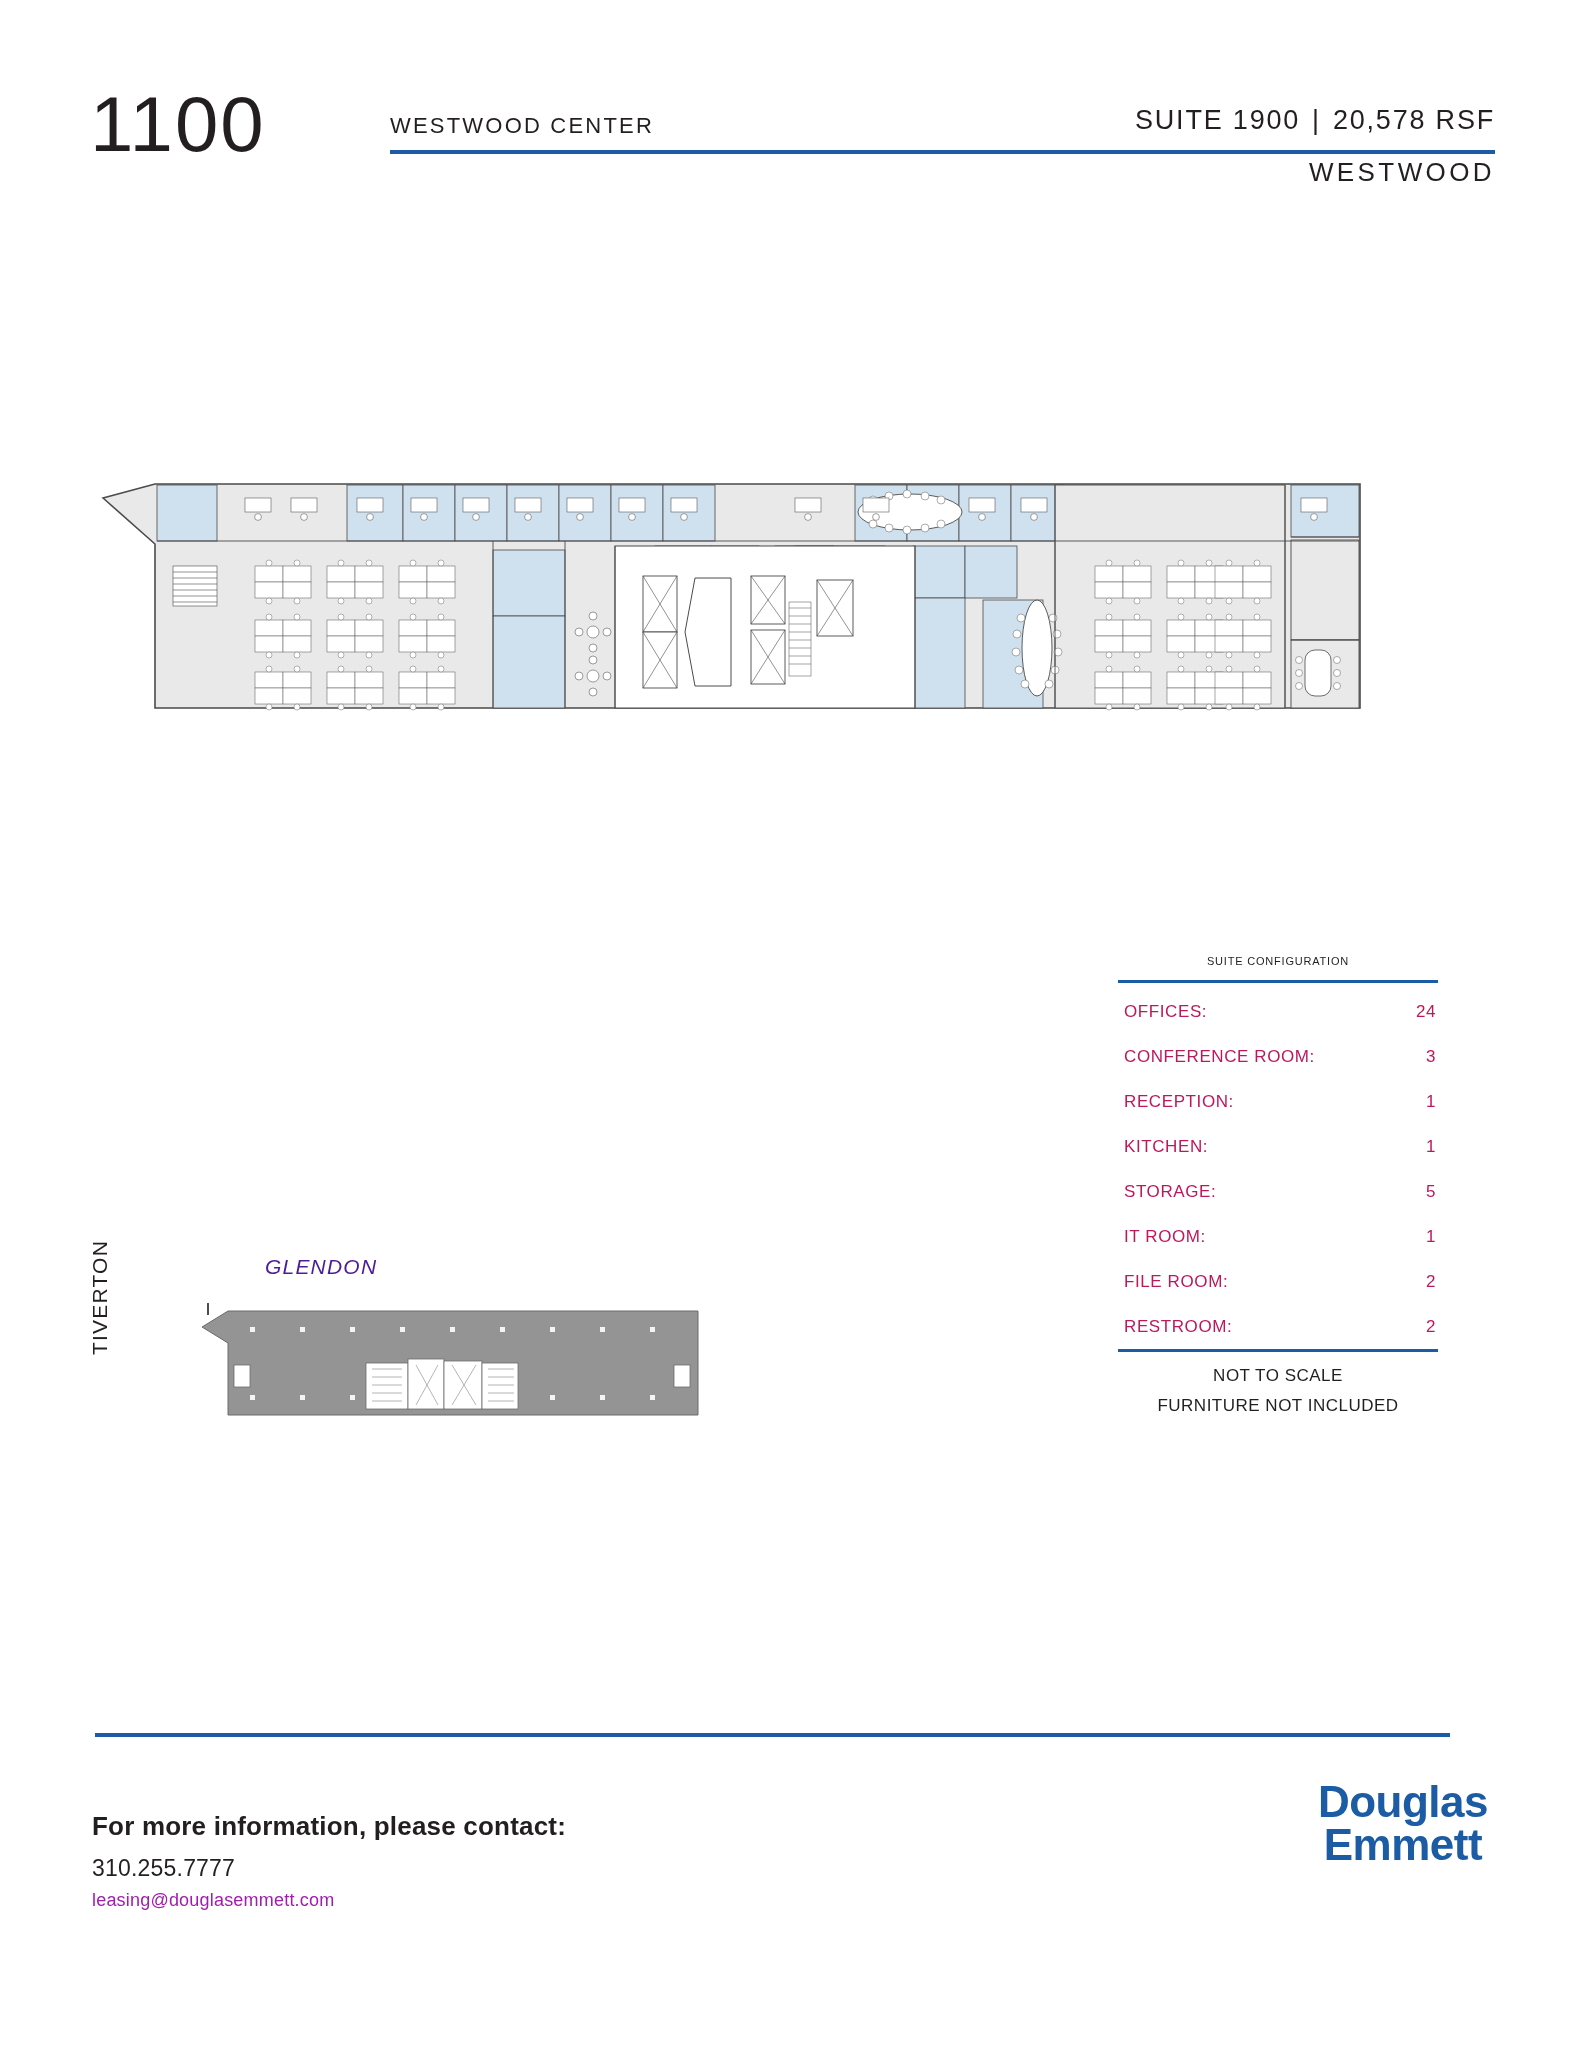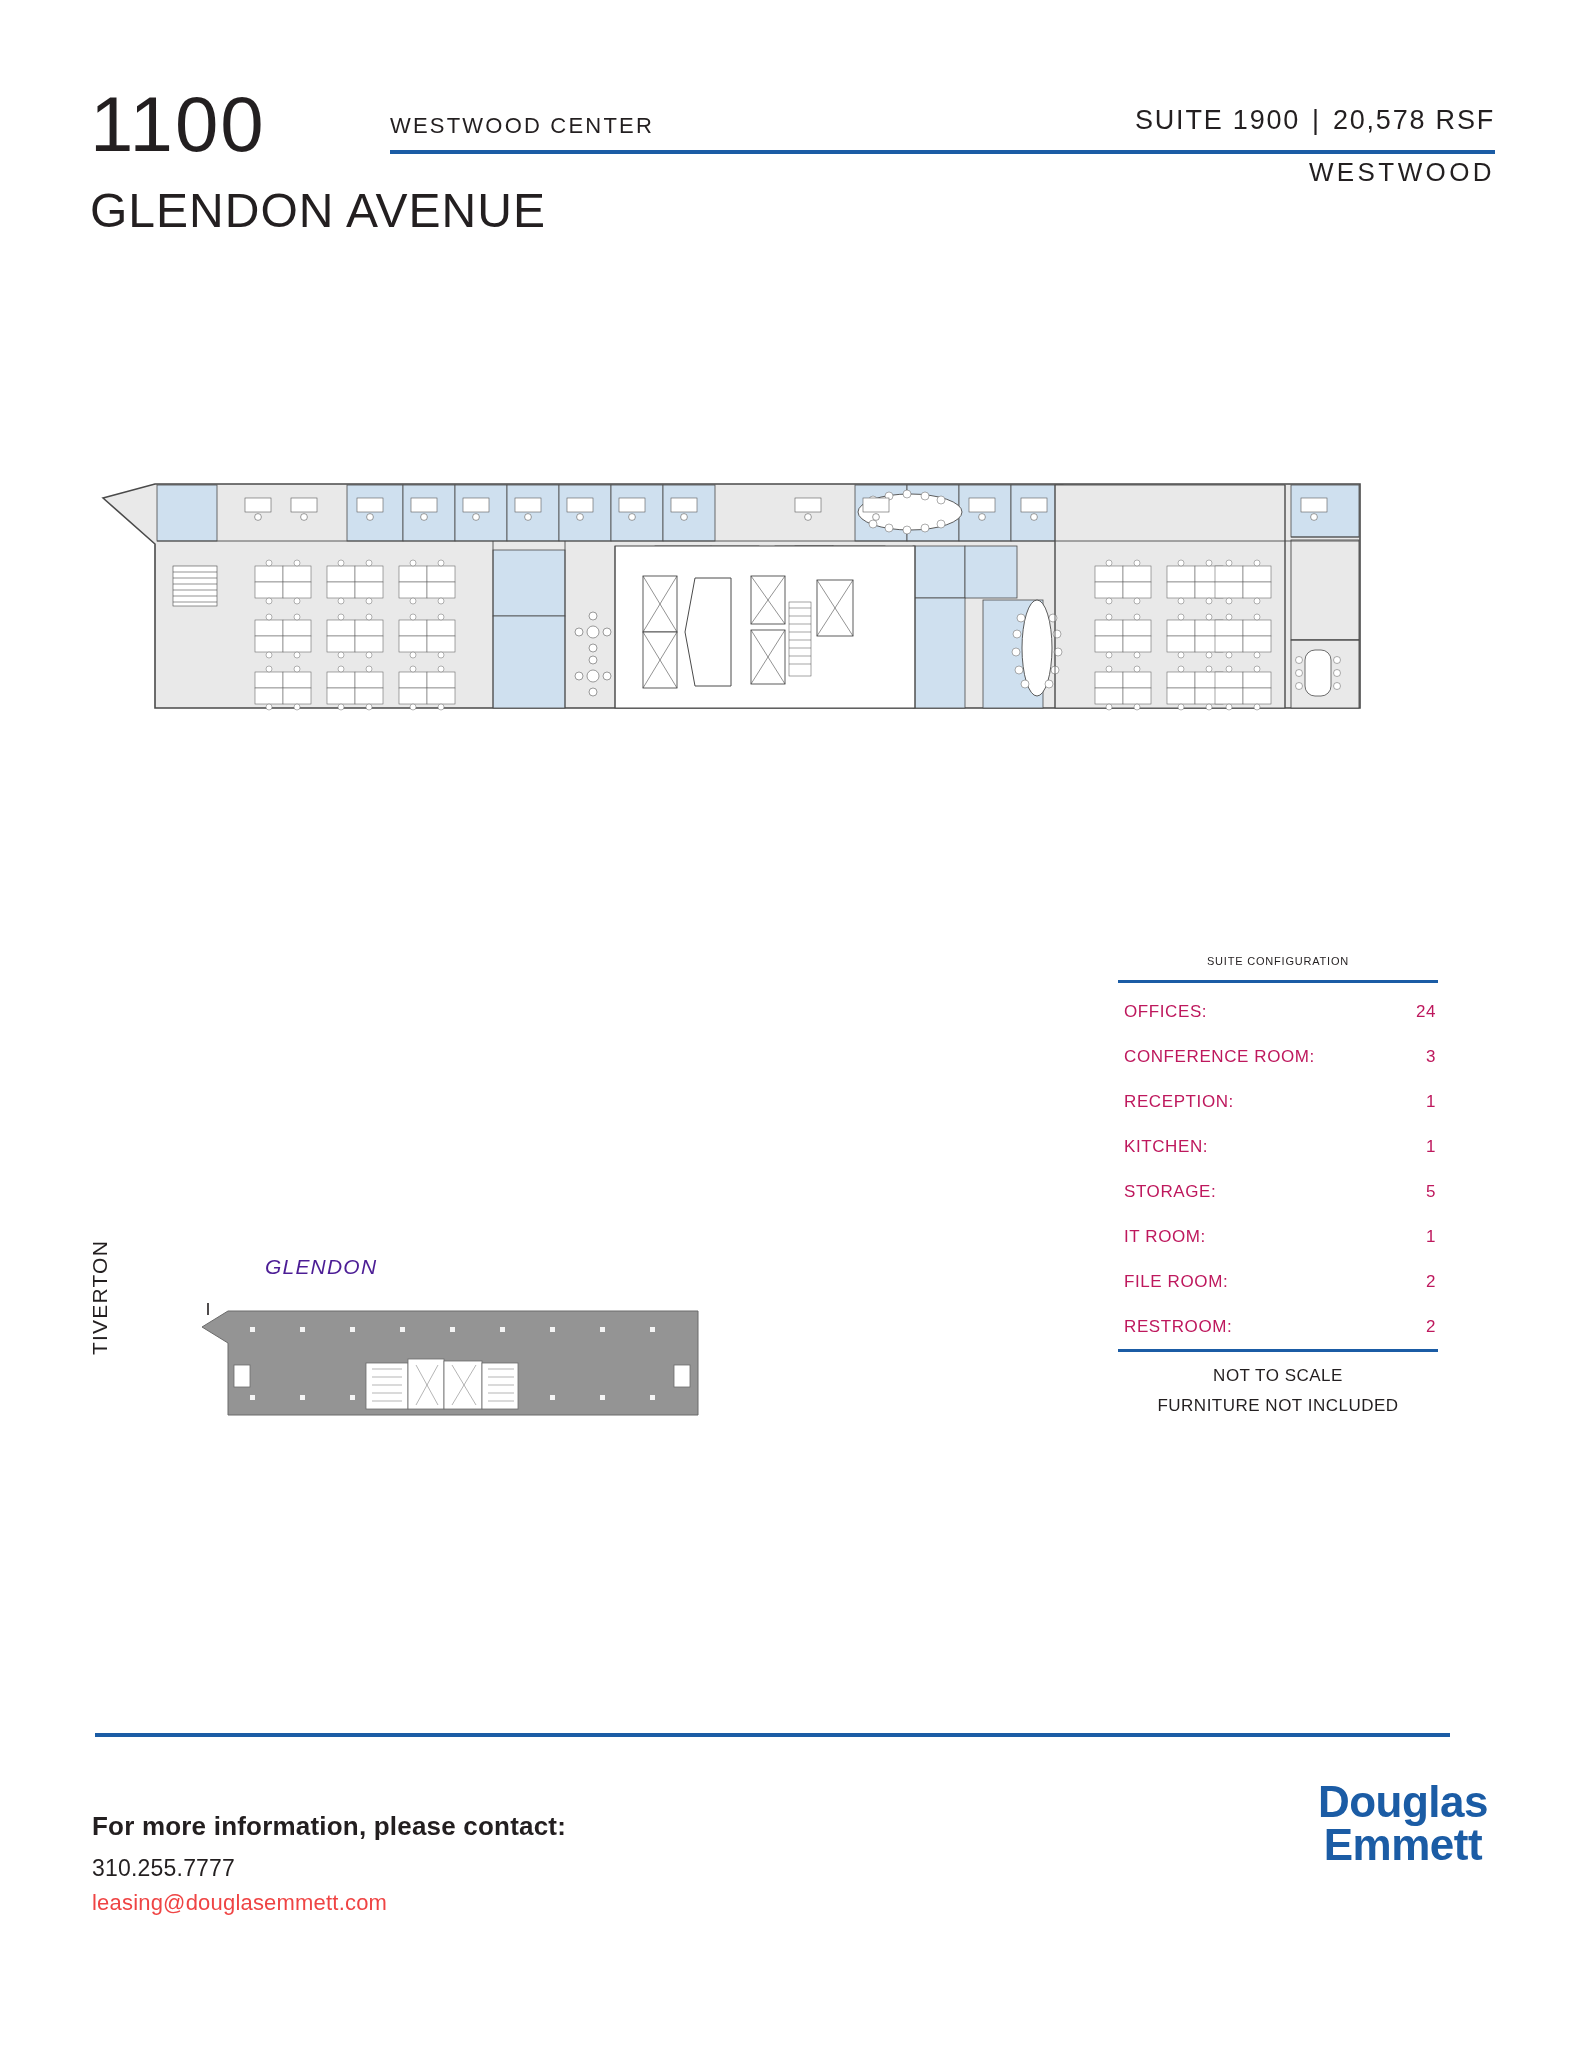--- a/index.html
+++ b/index.html
@@ -187,42 +187,41 @@
     left: 92px;
     top: 1855px;
     font-size: 23px;
     color: #231f20;
     letter-spacing: 0.2px;
   }
   .contact-email {
     position: absolute;
     left: 92px;
     top: 1890px;
-    font-size: 22px;
-    color: #ef4444;
+    font-size: 18px;
+    color: #a21caf;
     letter-spacing: 0.2px;
   }
   .logo {
     position: absolute;
     right: 95px;
     top: 1780px;
     text-align: center;
     color: #1b5ca5;
     font-weight: bold;
     line-height: 0.98;
   }
   .logo .l1 { font-size: 44px; letter-spacing: -0.5px; }
   .logo .l2 { font-size: 44px; letter-spacing: -0.5px; }
 </style>
 </head>
 <body>
 
 <div class="header">
   <div class="addr-num">1100</div>
-  <div class="addr-street">GLENDON AVENUE</div>
   <div class="center-name">WESTWOOD CENTER</div>
   <div class="suite-line">
     <span>SUITE 1900</span><span class="divider">|</span><span>20,578 RSF</span>
   </div>
   <div class="hdr-rule"></div>
   <div class="submarket">WESTWOOD</div>
 </div>
 
 <div class="plan-wrap">
   <svg width="1330" height="280" viewBox="0 0 1330 280" xmlns="http://www.w3.org/2000/svg">

